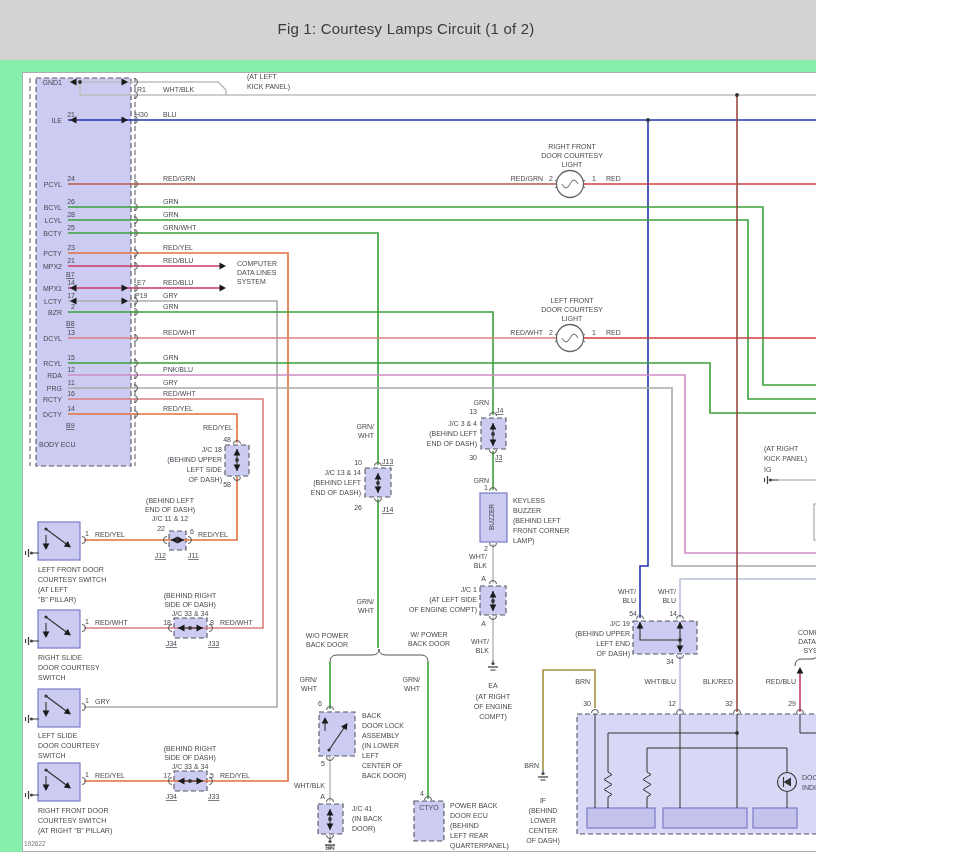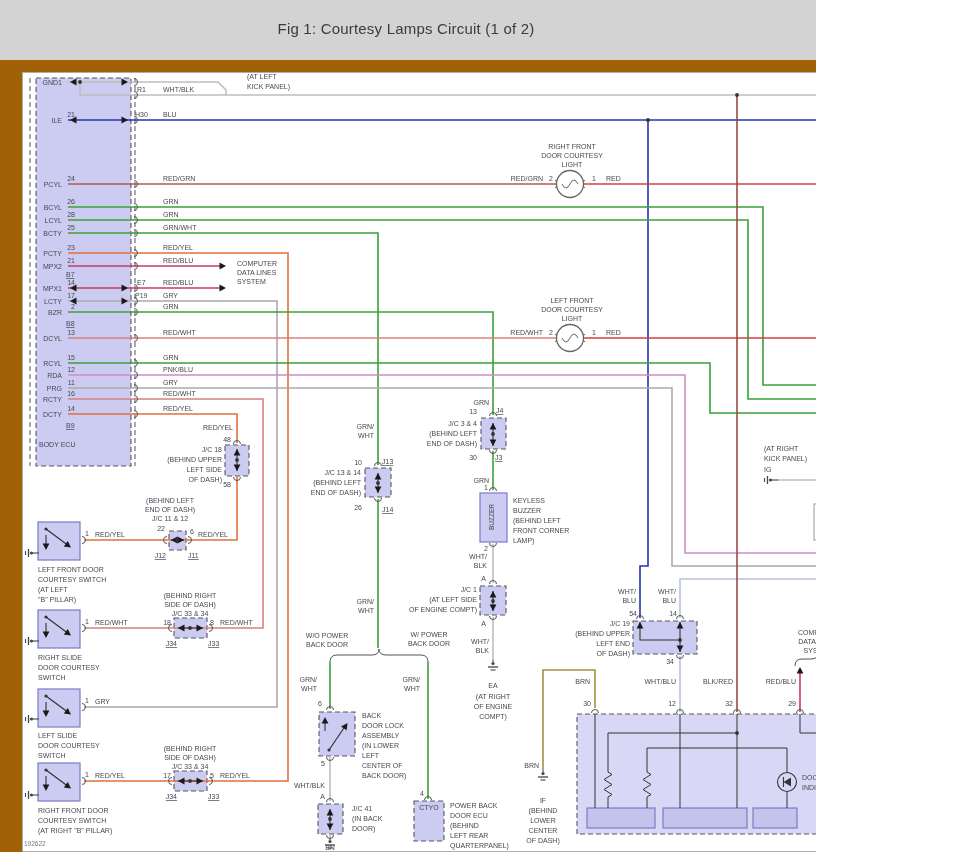--- a/index.html
+++ b/index.html
@@ -1,16 +1,16 @@
 <!DOCTYPE html>
 <html><head>
 <meta charset="utf-8">
 <style>
   html,body{margin:0;padding:0;background:#fff;font-family:"Liberation Sans",sans-serif;}
-  #stage{position:relative;width:816px;height:852px;background:#a16207;overflow:hidden;}
+  #stage{position:relative;width:816px;height:852px;background:#86efac;overflow:hidden;}
   #titlebar{position:absolute;left:0;top:0;width:968px;height:60px;background:#d3d3d3;}
   #titlebar span{position:absolute;left:0;right:156px;top:20px;text-align:center;
      font-size:15px;color:#3b3b3b;letter-spacing:.2px;}
   #diagram{position:absolute;left:0;top:0;width:968px;height:852px;}
   svg text{font-family:"Liberation Sans",sans-serif;}
 </style>
 </head>
 <body>
 
 <div id="stage">

